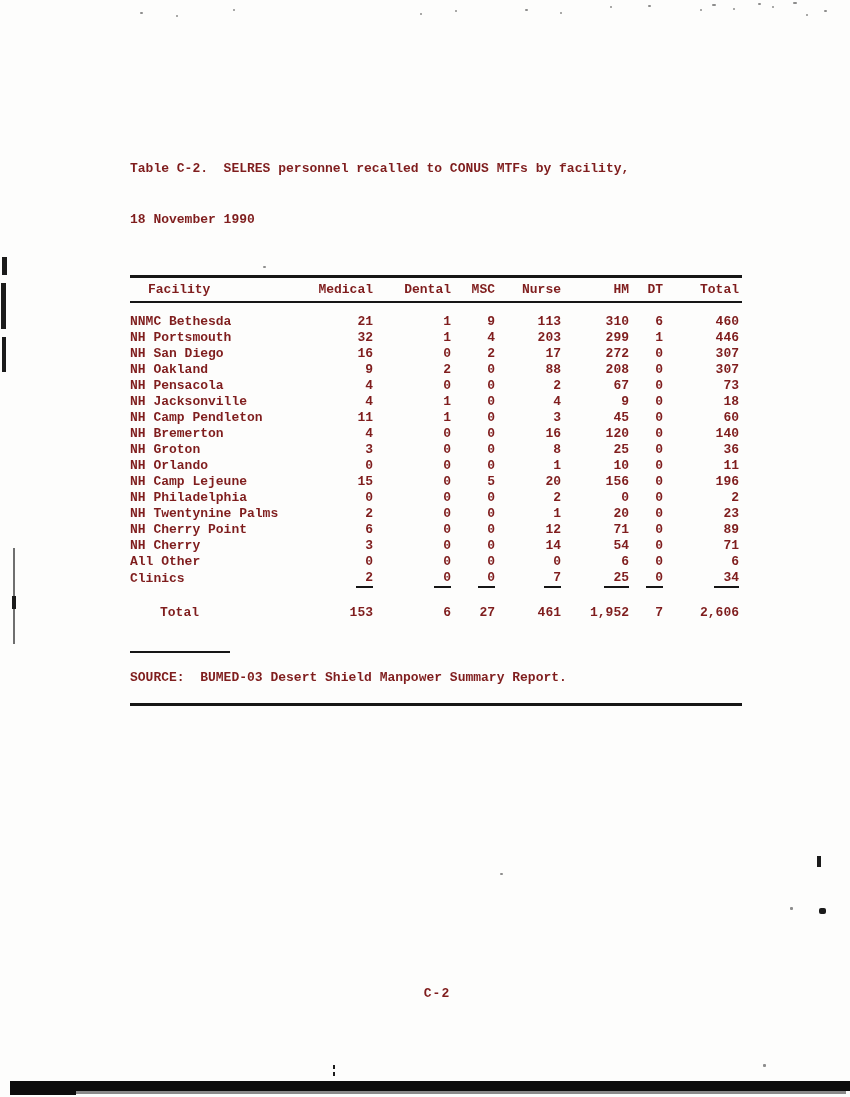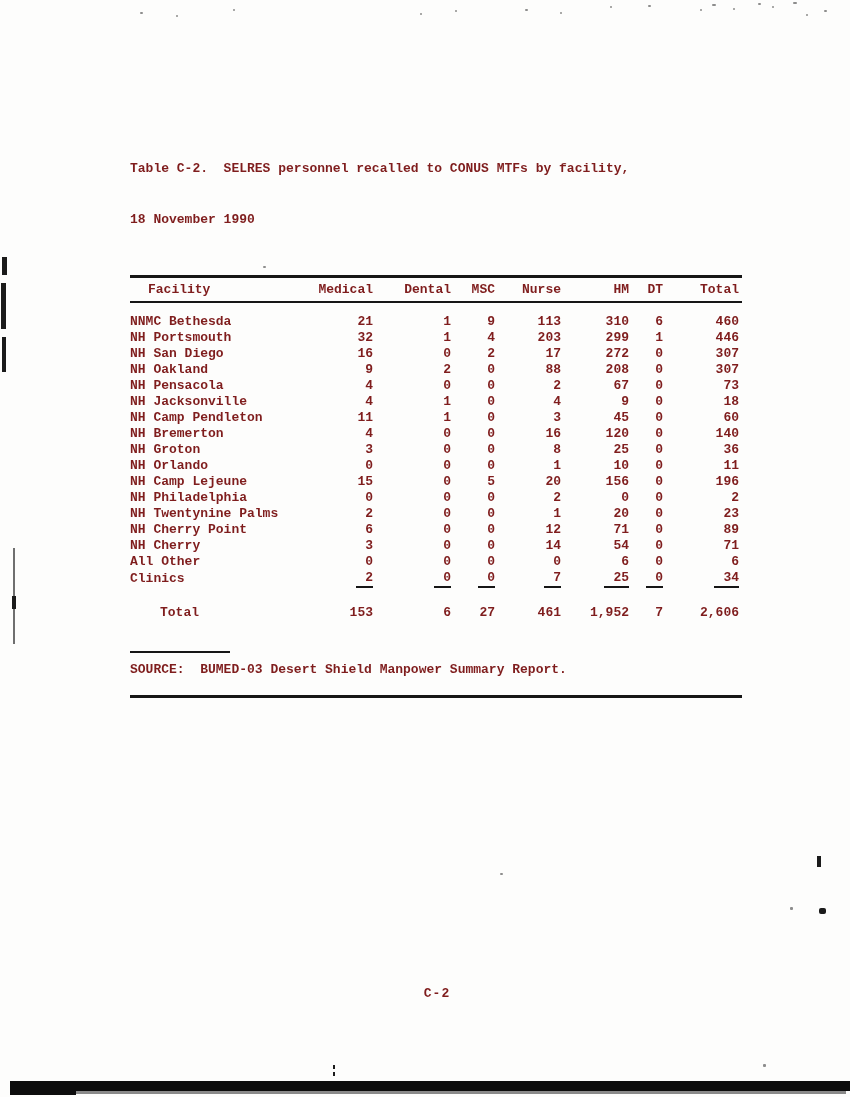--- a/index.html
+++ b/index.html
@@ -32,21 +32,21 @@
   tbody td{
     padding:0 3px 0 0;font-size:13px;line-height:16px;
     text-align:right;white-space:pre;
   }
   tbody td.fac{text-align:left;padding-left:0;}
   tbody tr.first td{padding-top:11px;margin-top:40px;}
   tbody tr.total-row td{padding-top:17px;padding-bottom:2px;}
   tbody tr.total-row td.fac{padding-left:30px;}
   .u{display:inline-block;border-bottom:2px solid #161616;padding-left:9px;}
   .source-rule{width:100px;border-top:2px solid #161616;margin-top:28px;}
-  .source-line{margin-top:9px;font-size:13px;line-height:16px;white-space:pre;}
+  .source-line{margin-top:17px;font-size:13px;line-height:16px;white-space:pre;}
   .bottom-rule{width:612px;border-top:3px solid #161616;margin-top:17px;}
   .page-number{
     position:absolute;top:986px;left:12px;width:850px;
     text-align:center;font-size:13px;letter-spacing:1px;
   }
   
   .art{position:absolute;background:#1b1b1b;}
   .speck{position:absolute;background:#8d8d8d;border-radius:1px;}
   .grayline{position:absolute;background:#6f6f6f;}
   .botbar{position:absolute;left:10px;top:1081px;width:840px;height:10px;background:#0d0d0d;}

